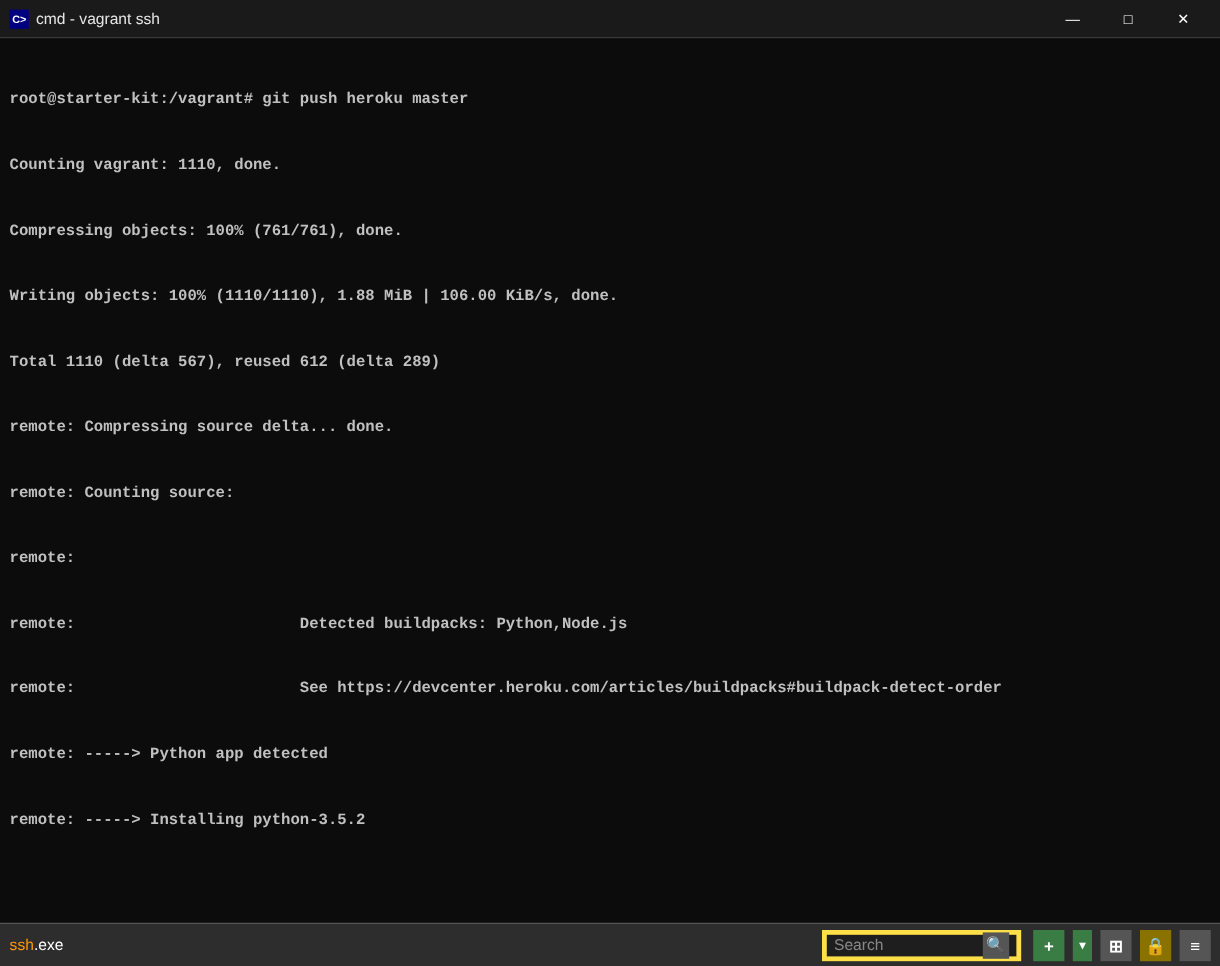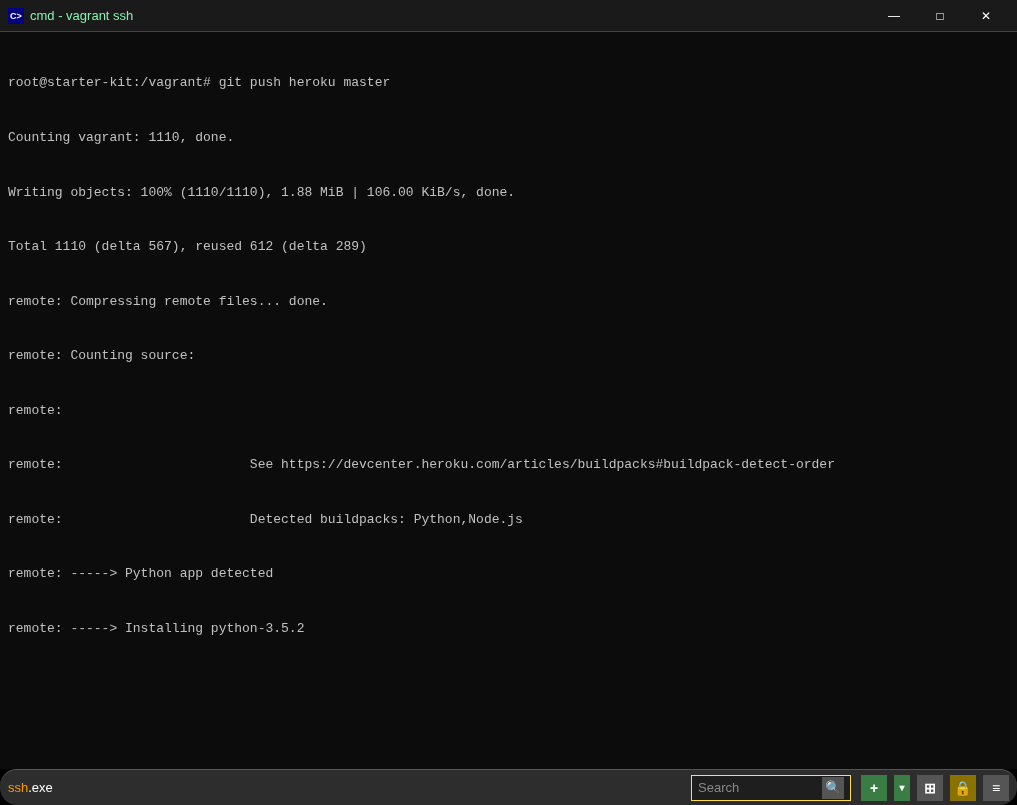--- a/index.html
+++ b/index.html
@@ -20,21 +20,21 @@
       align-items: center;
       background: #1a1a1a;
       border-bottom: 1px solid #444;
       height: 32px;
       padding: 0 8px;
       user-select: none;
     }
 
     .title-bar-text {
       flex: 1;
-      color: #86efac;
+      color: #e5e5e5;
       font-size: 13px;
       font-family: 'Segoe UI', Arial, sans-serif;
     }
 
     .title-bar-controls {
       display: flex;
       gap: 0;
     }
 
     .title-btn {
@@ -61,35 +61,35 @@
       overflow: hidden;
       line-height: 1.4;
       font-size: 13px;
       white-space: pre-wrap;
       word-break: break-all;
     }
 
     .terminal-line {
       display: block;
       min-height: 1.4em;
+      font-weight: bold;
     }
 
     .highlight {
       color: #ffff00;
     }
 
     
     .status-bar {
       display: flex;
       align-items: center;
       background: #2d2d2d;
       border-top: 1px solid #555;
       height: 36px;
       padding: 0 8px;
-      border-radius: 17px;
     }
 
     .status-exe {
       color: #fff;
       font-family: 'Segoe UI', Arial, sans-serif;
       font-size: 13px;
       margin-right: 16px;
     }
 
     .status-exe span.highlight {
@@ -97,21 +97,21 @@
     }
 
     .status-spacer {
       flex: 1;
     }
 
     .search-box {
       display: flex;
       align-items: center;
       background: #1e1e1e;
-      border: 1px solid #fde047;
+      border: 4px solid #fde047;
       height: 26px;
       padding: 0 6px;
       margin-right: 6px;
       min-width: 160px;
     }
 
     .search-input {
       background: transparent;
       border: none;
       outline: none;
@@ -184,27 +184,28 @@
   <div class="title-bar-controls">
     <button class="title-btn">—</button>
     <button class="title-btn">□</button>
     <button class="title-btn close">✕</button>
   </div>
 </div>
 
 <div class="terminal">
   <span class="terminal-line">root@starter-kit:/vagrant# git push heroku master</span>
   <span class="terminal-line">Counting vagrant: 1110, done.</span>
+  <span class="terminal-line">Compressing objects: 100% (761/761), done.</span>
   <span class="terminal-line">Writing objects: 100% (1110/1110), 1.88 MiB | 106.00 KiB/s, done.</span>
   <span class="terminal-line">Total 1110 (delta 567), reused 612 (delta 289)</span>
-  <span class="terminal-line">remote: Compressing remote files... done.</span>
+  <span class="terminal-line">remote: Compressing source delta... done.</span>
   <span class="terminal-line">remote: Counting source:</span>
   <span class="terminal-line">remote:</span>
+  <span class="terminal-line">remote:                        Detected buildpacks: Python,Node.js</span>
   <span class="terminal-line">remote:                        See https://devcenter.heroku.com/articles/buildpacks#buildpack-detect-order</span>
-  <span class="terminal-line">remote:                        Detected buildpacks: Python,Node.js</span>
   <span class="terminal-line">remote: -----&gt; Python app detected</span>
   <span class="terminal-line">remote: -----&gt; Installing python-3.5.2</span>
   
   
   
   
   
   
   
   

